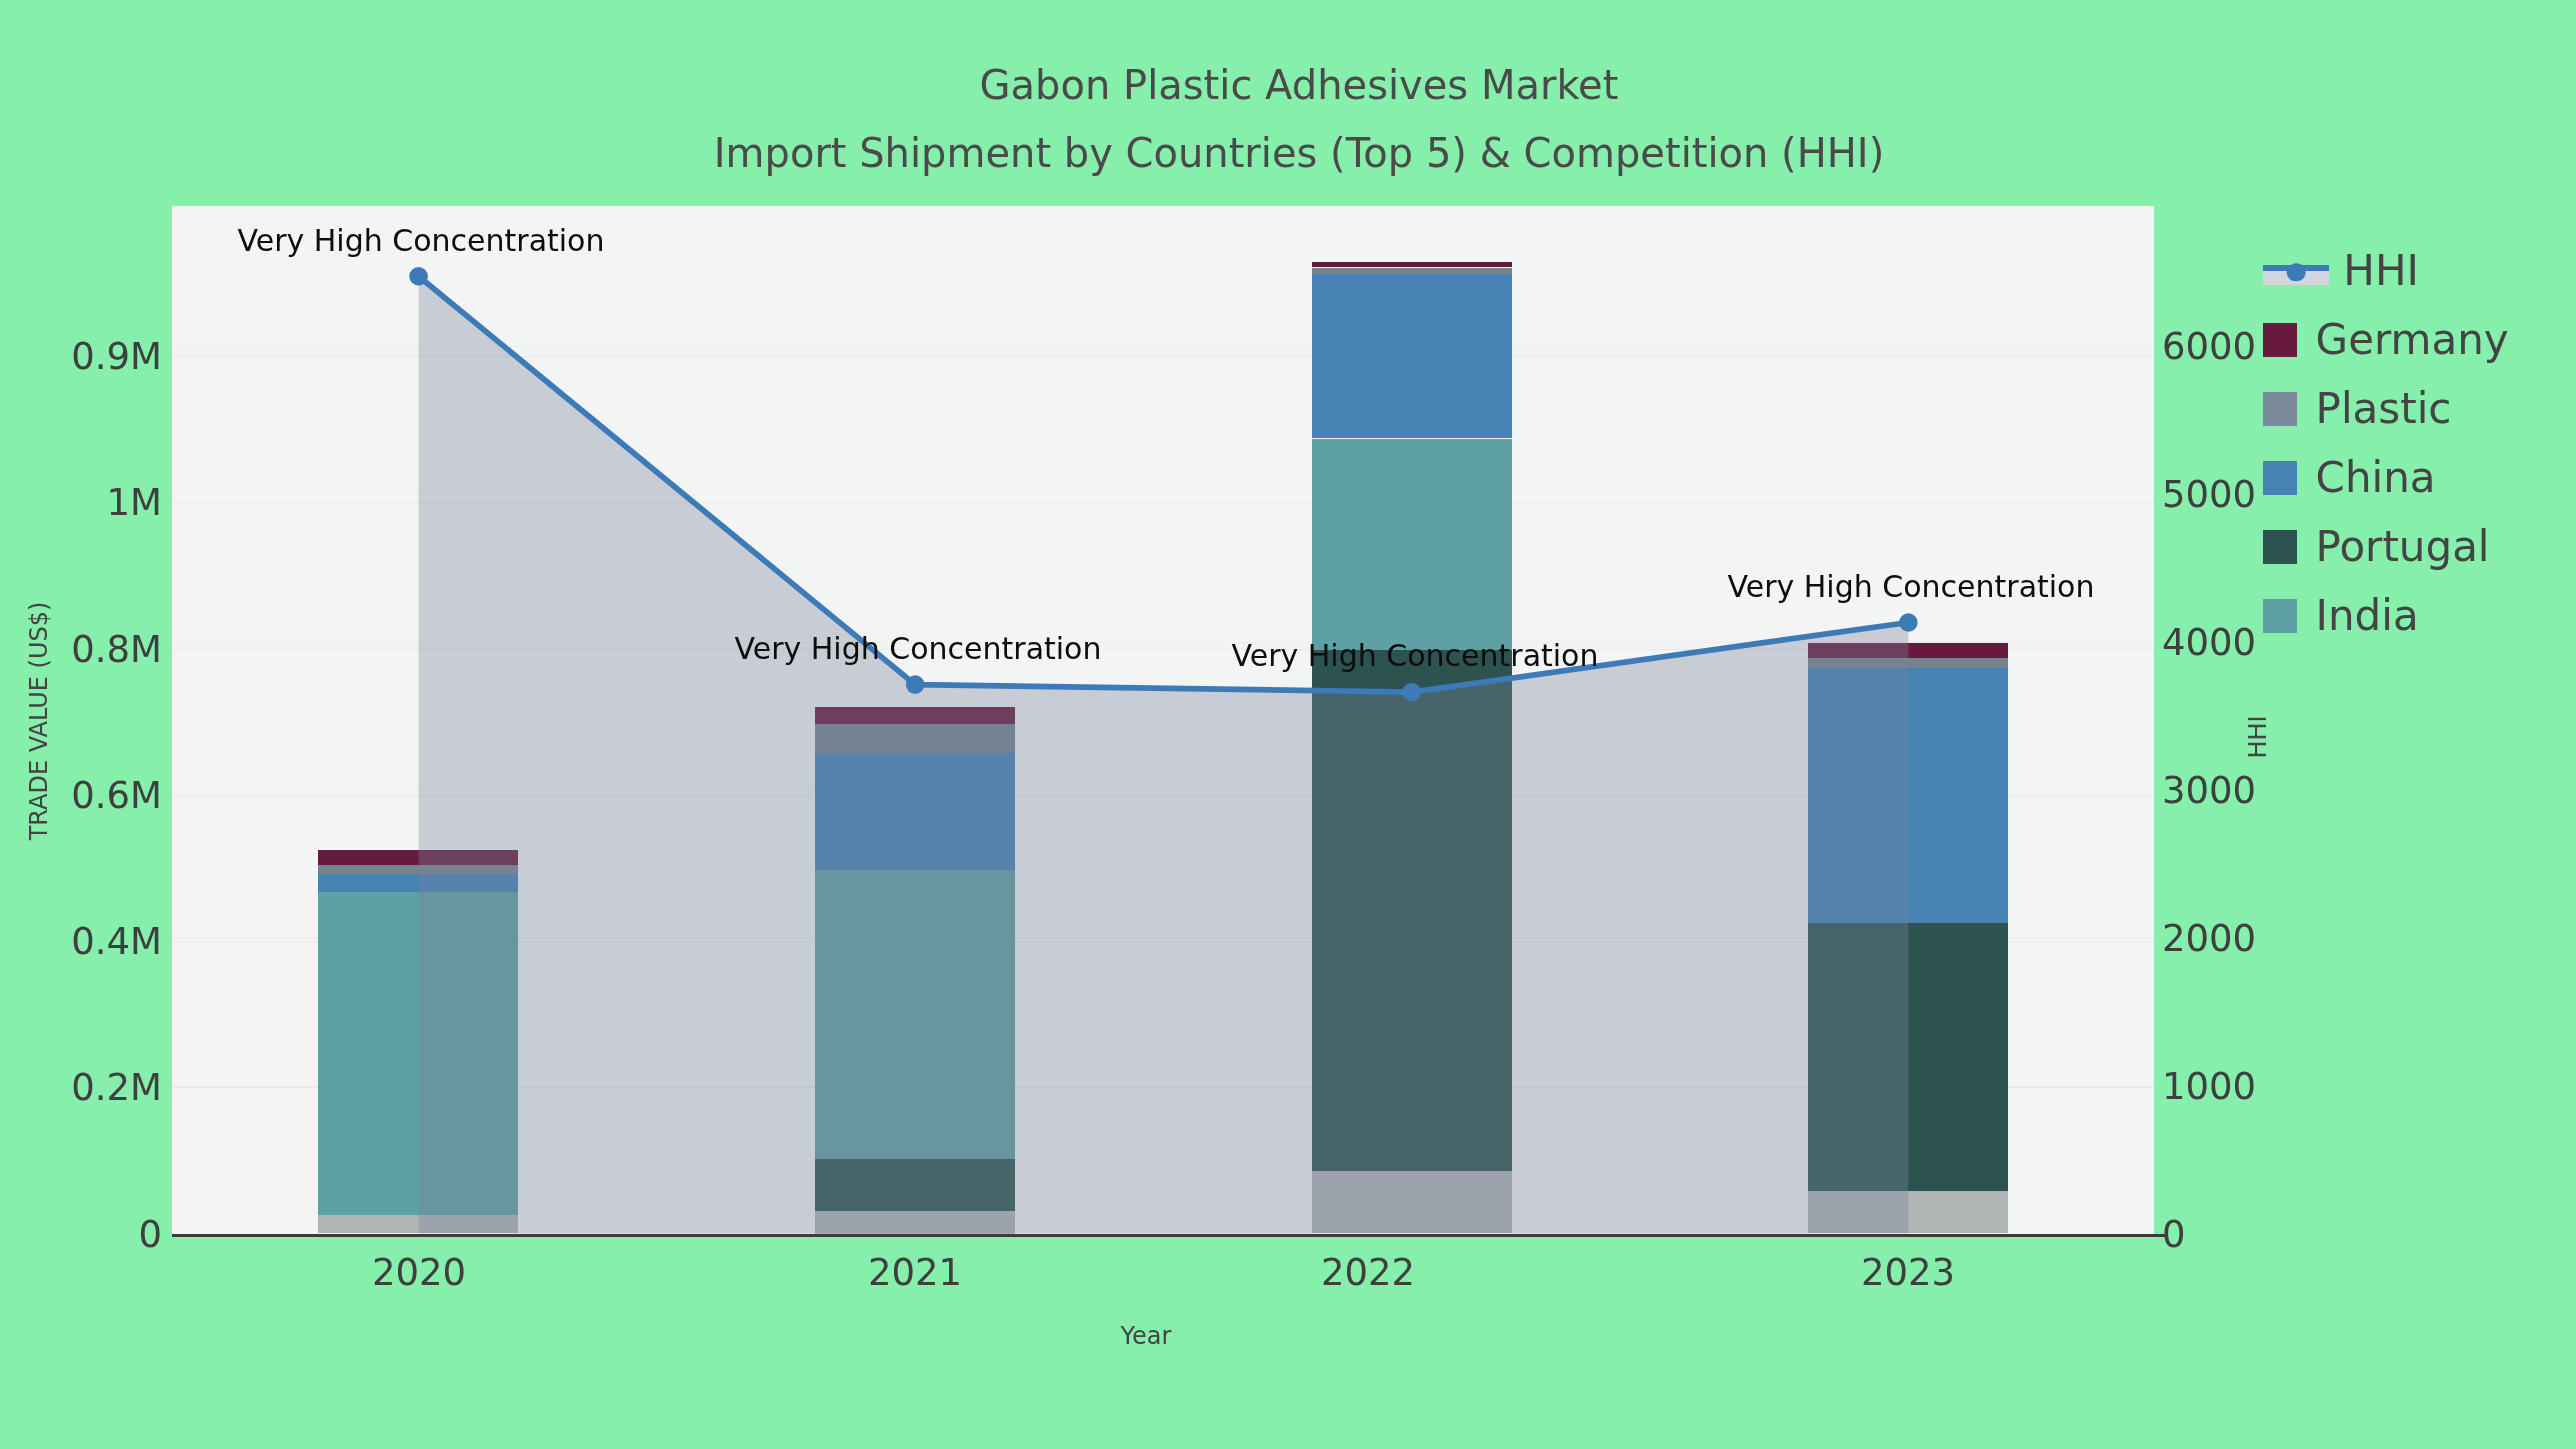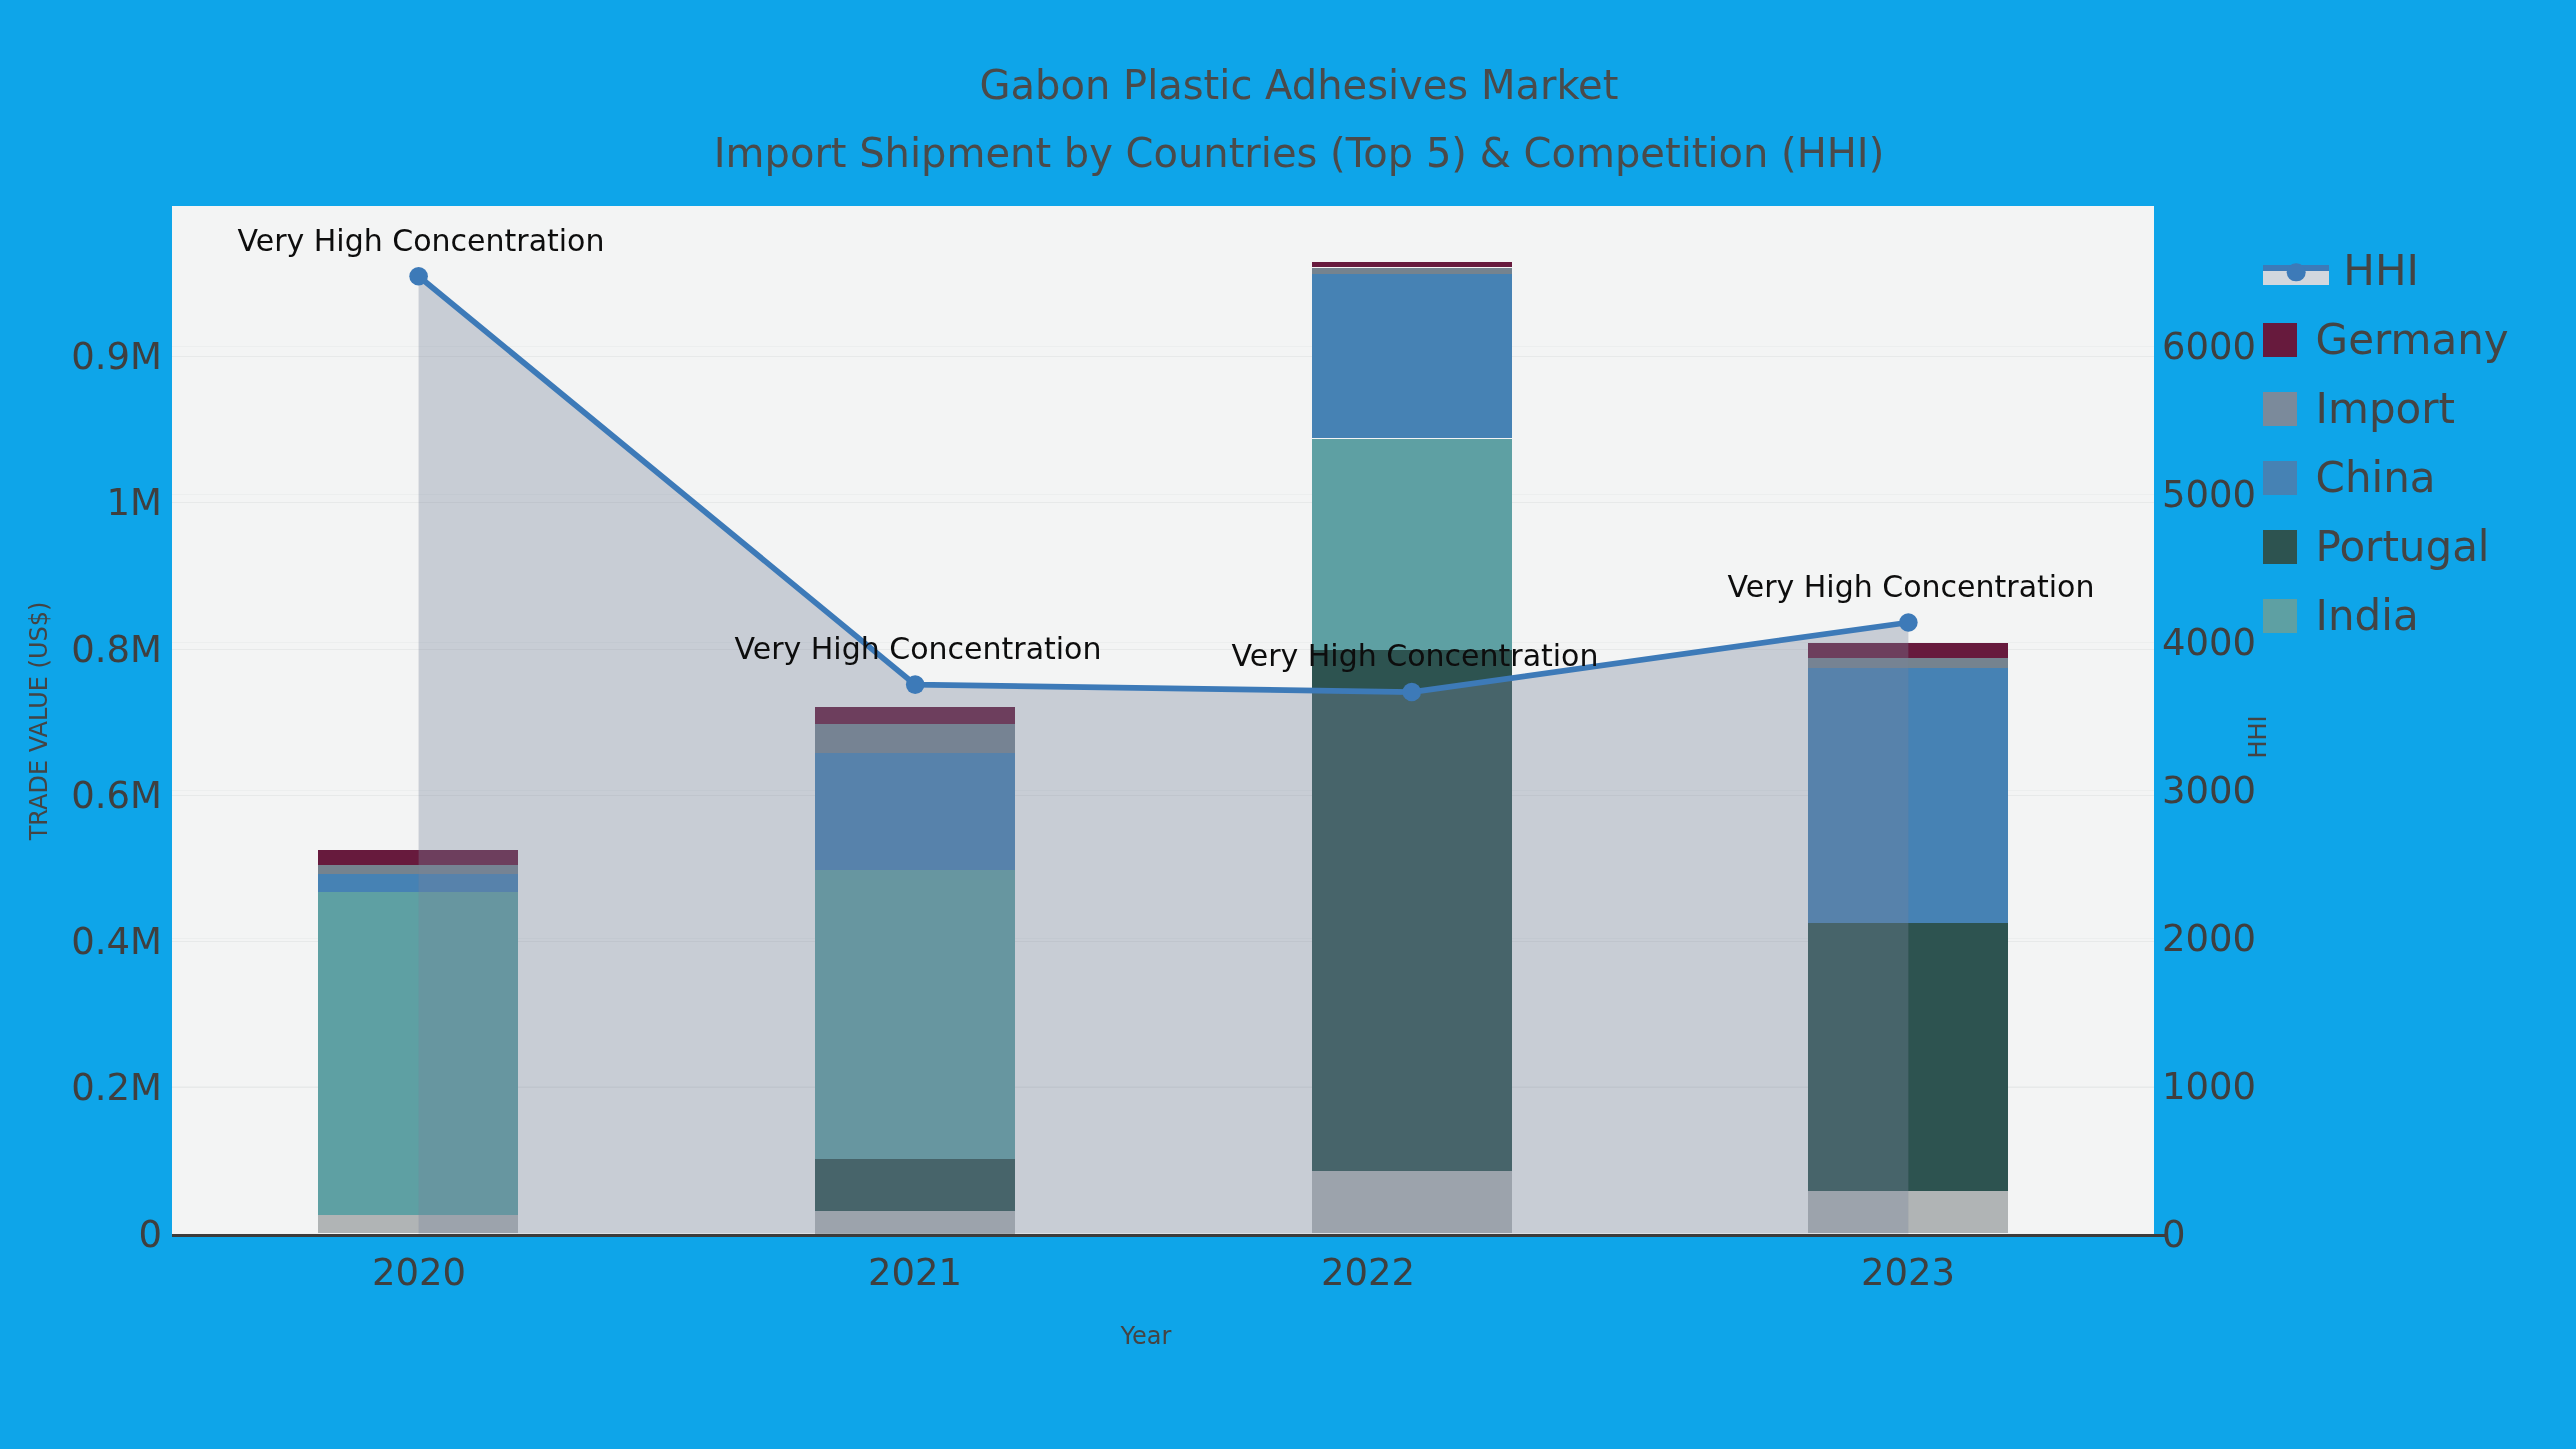--- a/index.html
+++ b/index.html
@@ -1,17 +1,17 @@
 <!DOCTYPE html>
 <html style="font-size:11.4px"><head>
 <meta charset="utf-8">
 <style>
   html,body{margin:0;padding:0;background:#ffffff;}
   body{font-family:"DejaVu Sans","Liberation Sans",sans-serif;}
-  .stage{position:relative;width:2576px;height:1449px;background:#0ea5e9;overflow:hidden;}
+  .stage{position:relative;width:2576px;height:1449px;background:#86efac;overflow:hidden;}
   .plot-bg{position:absolute;background:#f3f4f4;}
   .gridline{position:absolute;height:1.4px;background:#e7e9e9;}
   .gridline.right{background:#eceeee;}
   .bar-seg{position:absolute;}
   .axis-line{position:absolute;height:2.9px;background:#3c3c3c;}
   .tick-label{position:absolute;color:#3f3f3f;font-size:37px;white-space:nowrap;}
   .tick-label.left{transform:translate(-100%,-50%);}
   .tick-label.right{transform:translate(0,-50%);}
   .tick-label.xtick{transform:translate(-50%,0);}
   .axis-title{position:absolute;color:#444444;font-size:24px;white-space:nowrap;}
@@ -134,21 +134,21 @@
           <div class="legend-line-dot"></div>
         </div>
         <div class="legend-label">HHI</div>
       </div>
       <div class="legend-item">
         <div class="legend-swatch" style="background: rgb(103, 26, 61);"></div>
         <div class="legend-label">Germany</div>
       </div>
       <div class="legend-item">
         <div class="legend-swatch" style="background: rgb(123, 138, 155);"></div>
-        <div class="legend-label">Import</div>
+        <div class="legend-label">Plastic</div>
       </div>
       <div class="legend-item">
         <div class="legend-swatch" style="background: rgb(70, 130, 180);"></div>
         <div class="legend-label">China</div>
       </div>
       <div class="legend-item">
         <div class="legend-swatch" style="background: rgb(45, 83, 80);"></div>
         <div class="legend-label">Portugal</div>
       </div>
       <div class="legend-item">

